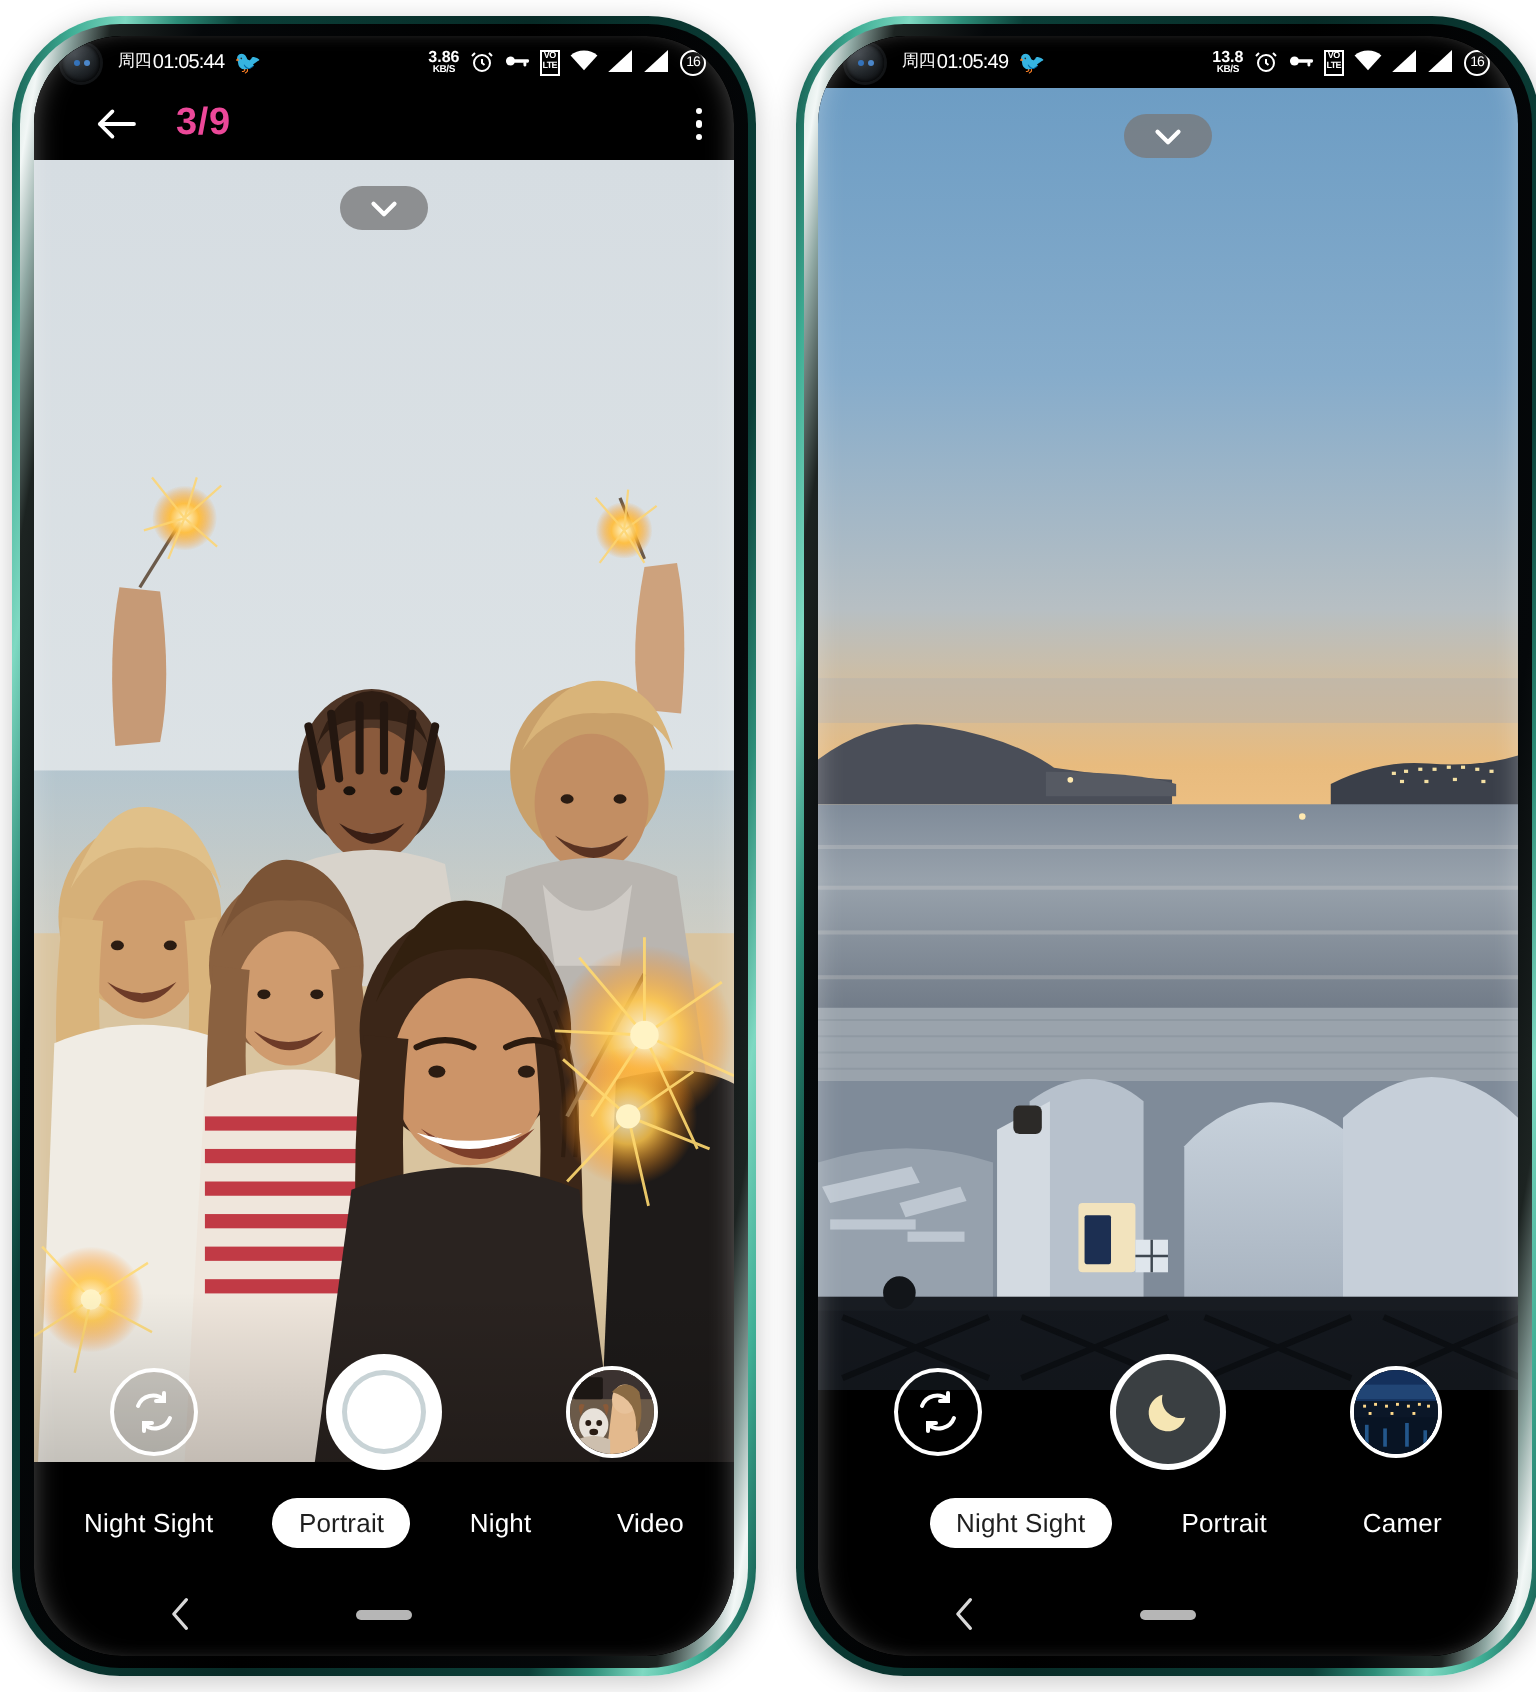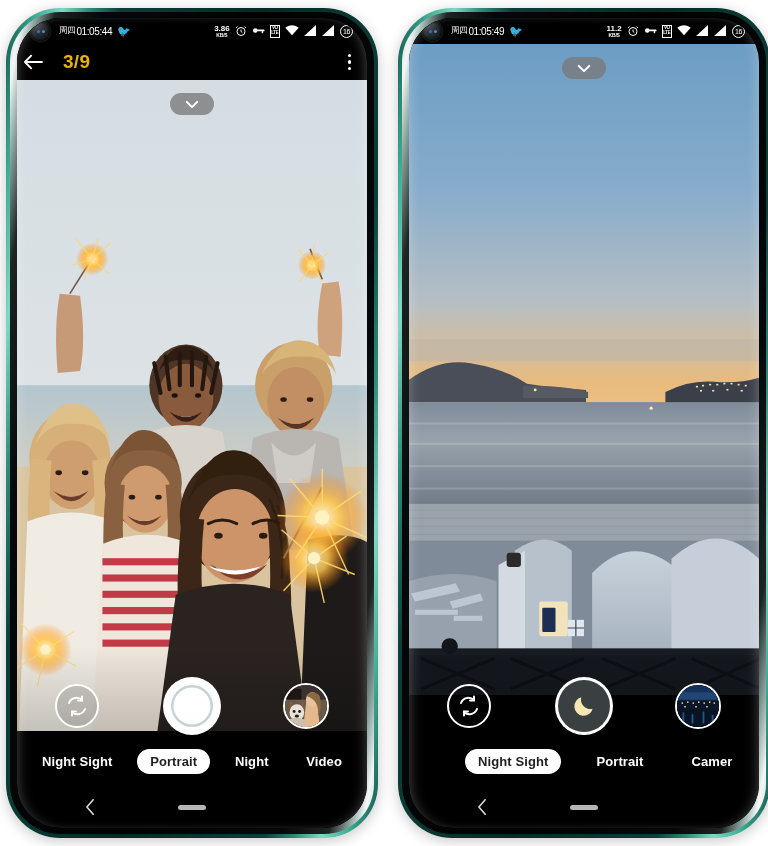--- a/index.html
+++ b/index.html
@@ -89,22 +89,22 @@
     font-size: 4.5px; line-height: 4.8px; font-weight:bold;
     border: 1px solid #fff; padding: 0.5px 0.5px; text-align:center;
     letter-spacing:-0.3px;
   }
 
   
   .appbar {
     height: 36px;
     background: #000;
     display: flex; align-items: center;
-    padding: 0 14px 0 5px;
-    color: #eab308;
+    padding: 0 14px 0 30px;
+    color: #ec4899;
   }
   .appbar .title {
     font-size: 19px; font-weight: bold; margin-left: 19px; letter-spacing: 0.3px;
   }
   .dots { margin-left:auto; display:flex; flex-direction:column; gap:3px; padding-right:2px; }
   .dots span { width:3.5px; height:3.5px; border-radius:50%; background:#fff; display:block; }
 
   
   .viewfinder {
     position: relative;
@@ -156,21 +156,20 @@
     width: 46px; height: 46px; border-radius:50%;
     border: 2.2px solid #fff; overflow:hidden;
   }
 
   .modes {
     position:absolute; left:0; right:0; bottom: 12px;
     display:flex; align-items:center;
     z-index: 6;
     color:#fff; font-size: 13px;
     white-space: nowrap;
-    font-weight: bold;
   }
   .modes .m {
     padding: 5px 13px;
     border-radius: 14px;
     letter-spacing: 0.1px;
   }
   .modes .m.sel { background:#fff; color:#1f1f1f; }
 
   
   .navbar {
@@ -474,21 +473,21 @@
           <div class="statusbar">
             <div class="punchhole">
                 <i></i>
                 <i class="b"></i>
               </div>
             <span class="sb-day">周四</span>
             <span class="sb-clock">01:05:49</span>
             <span class="sb-emoji">🐦</span>
             <div class="sb-right">
               <div class="netspeed">
-                <span class="v">11.2</span>
+                <span class="v">13.8</span>
                 <span class="u">KB/S</span>
               </div>
               <svg class="ico" width="12" height="12" viewBox="0 0 24 24" fill="none" stroke="#fff" stroke-width="2">
                   <circle cx="12" cy="13" r="8"></circle>
                   <path d="M12 9v4l2.5 2M5 3L2 6M19 3l3 3"></path>
                 </svg>
               <svg class="ico" width="13" height="11" viewBox="0 0 24 18" fill="#fff">
                   <circle cx="6" cy="9" r="4.2"></circle>
                   <rect x="9" y="7.3" width="14" height="3.2" rx="1"></rect>
                   <rect x="18" y="10" width="2.6" height="4" rx="1"></rect>

